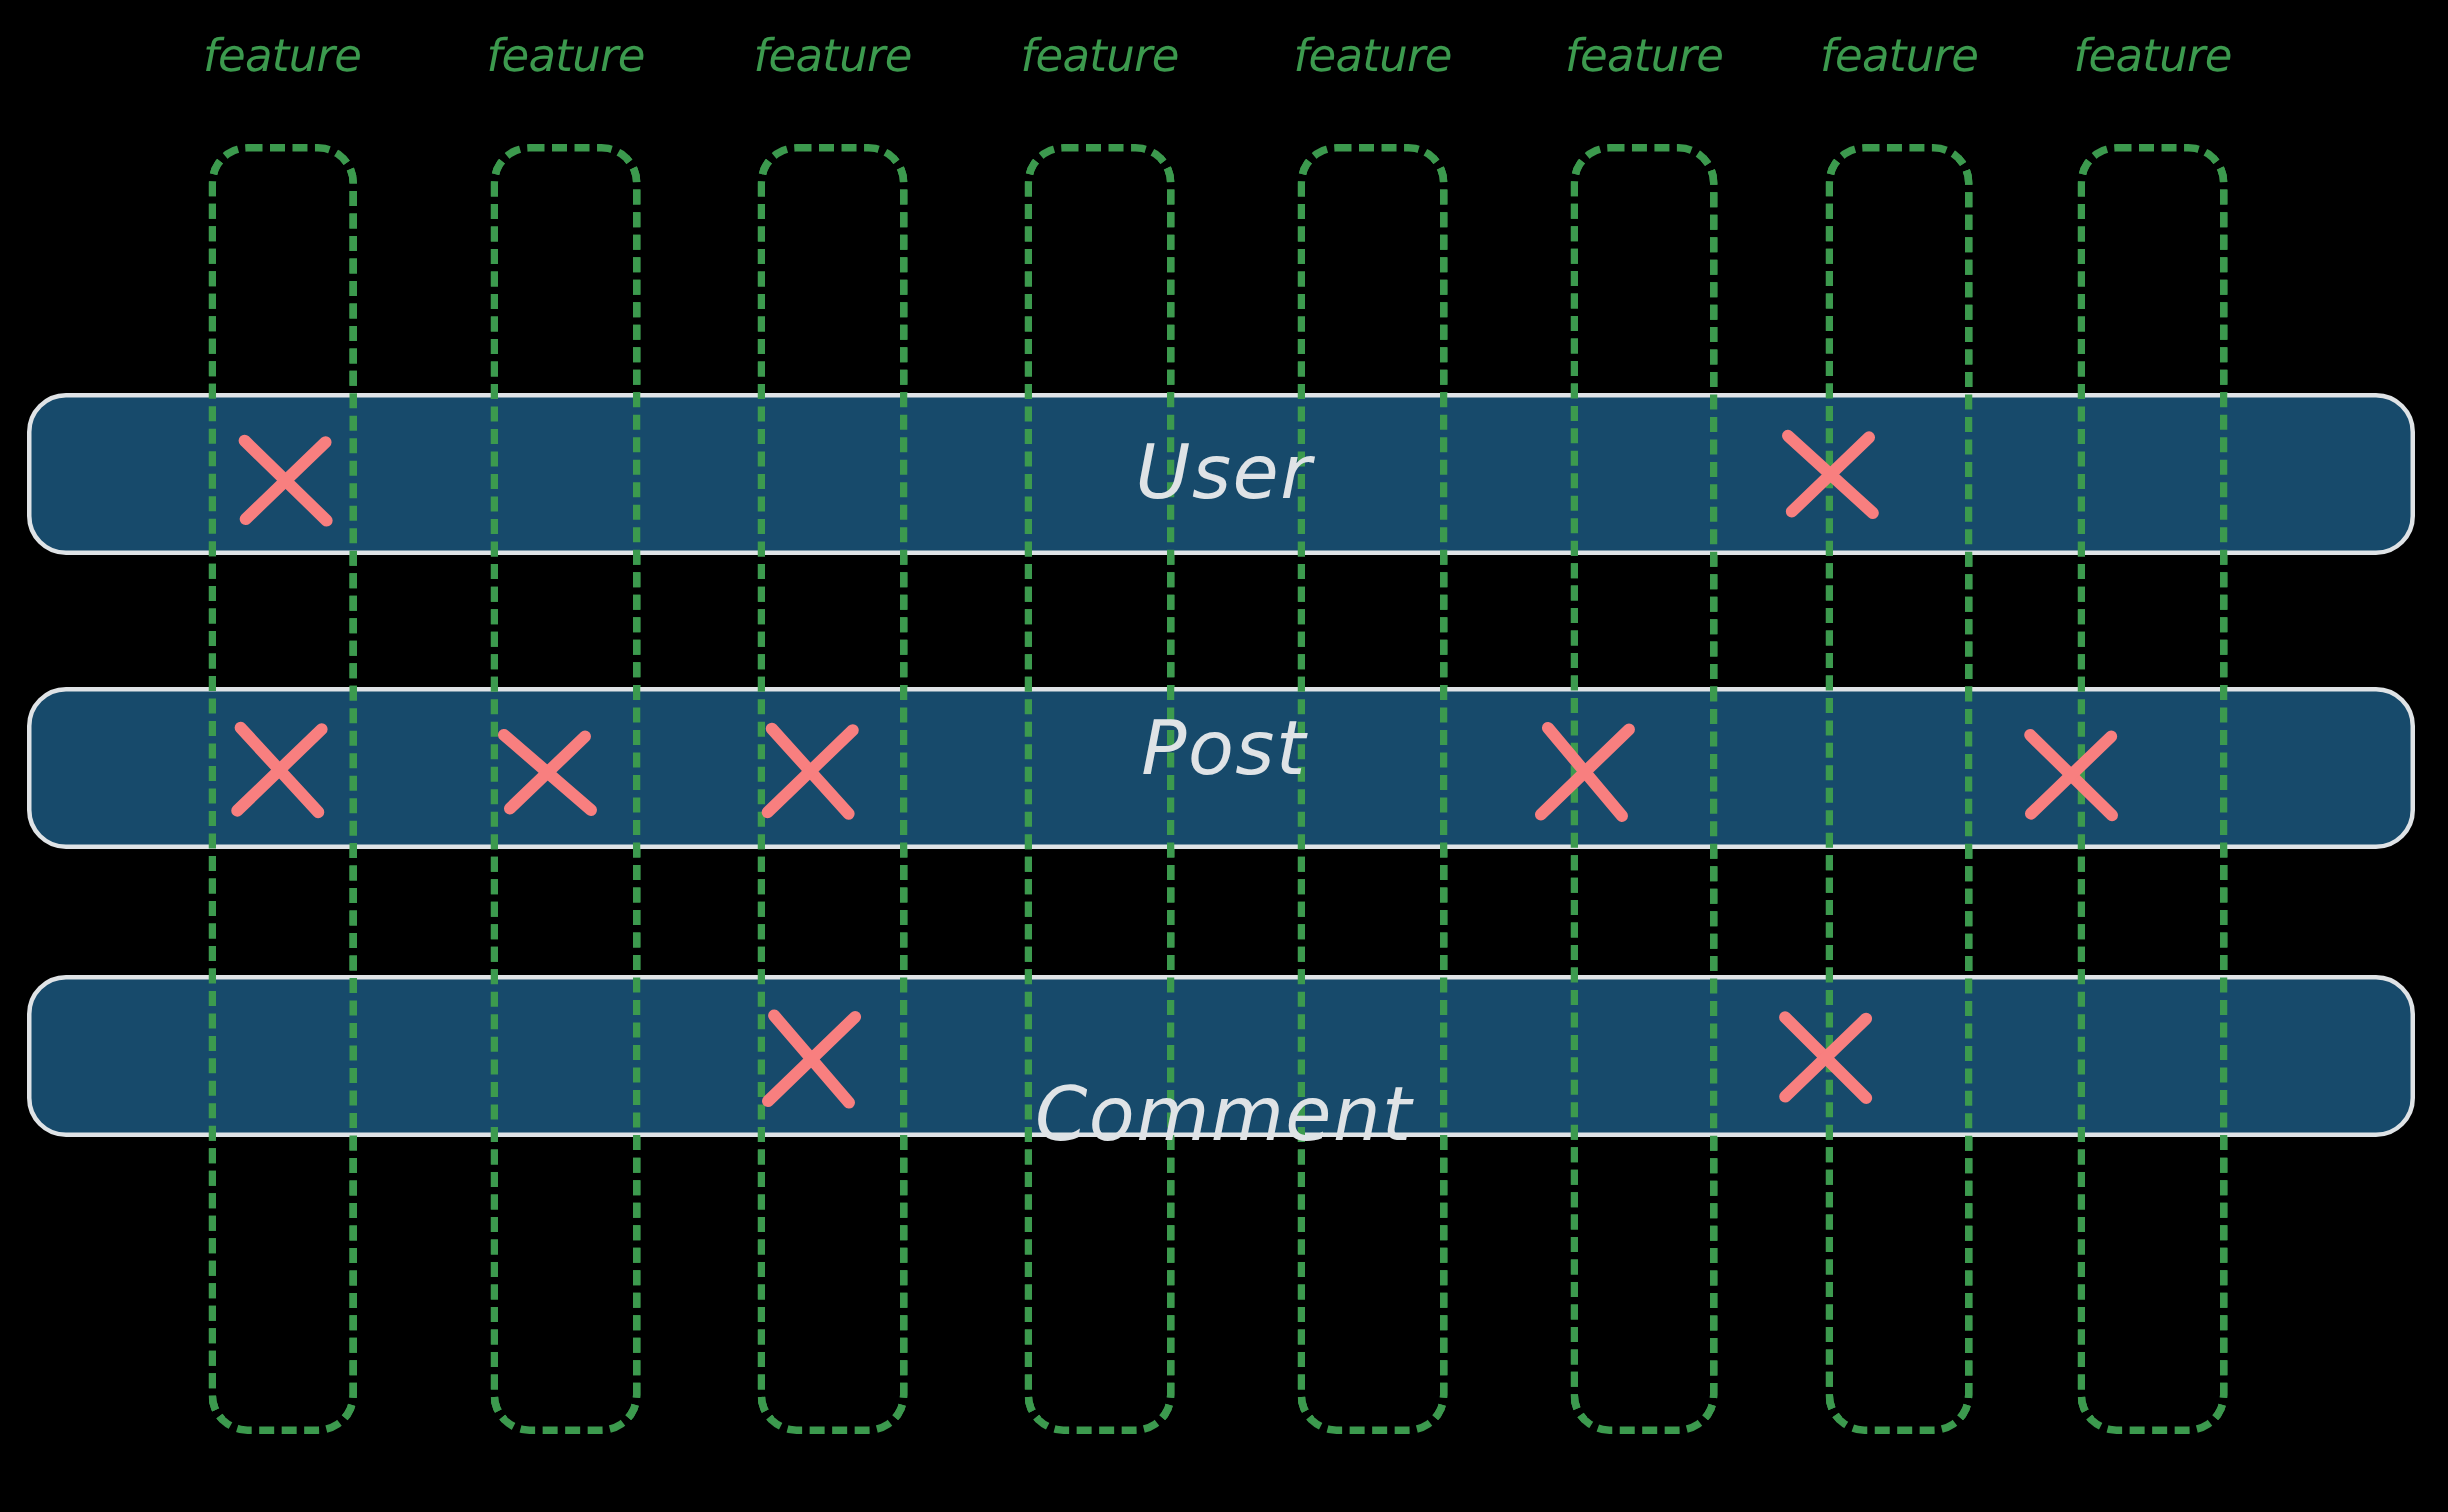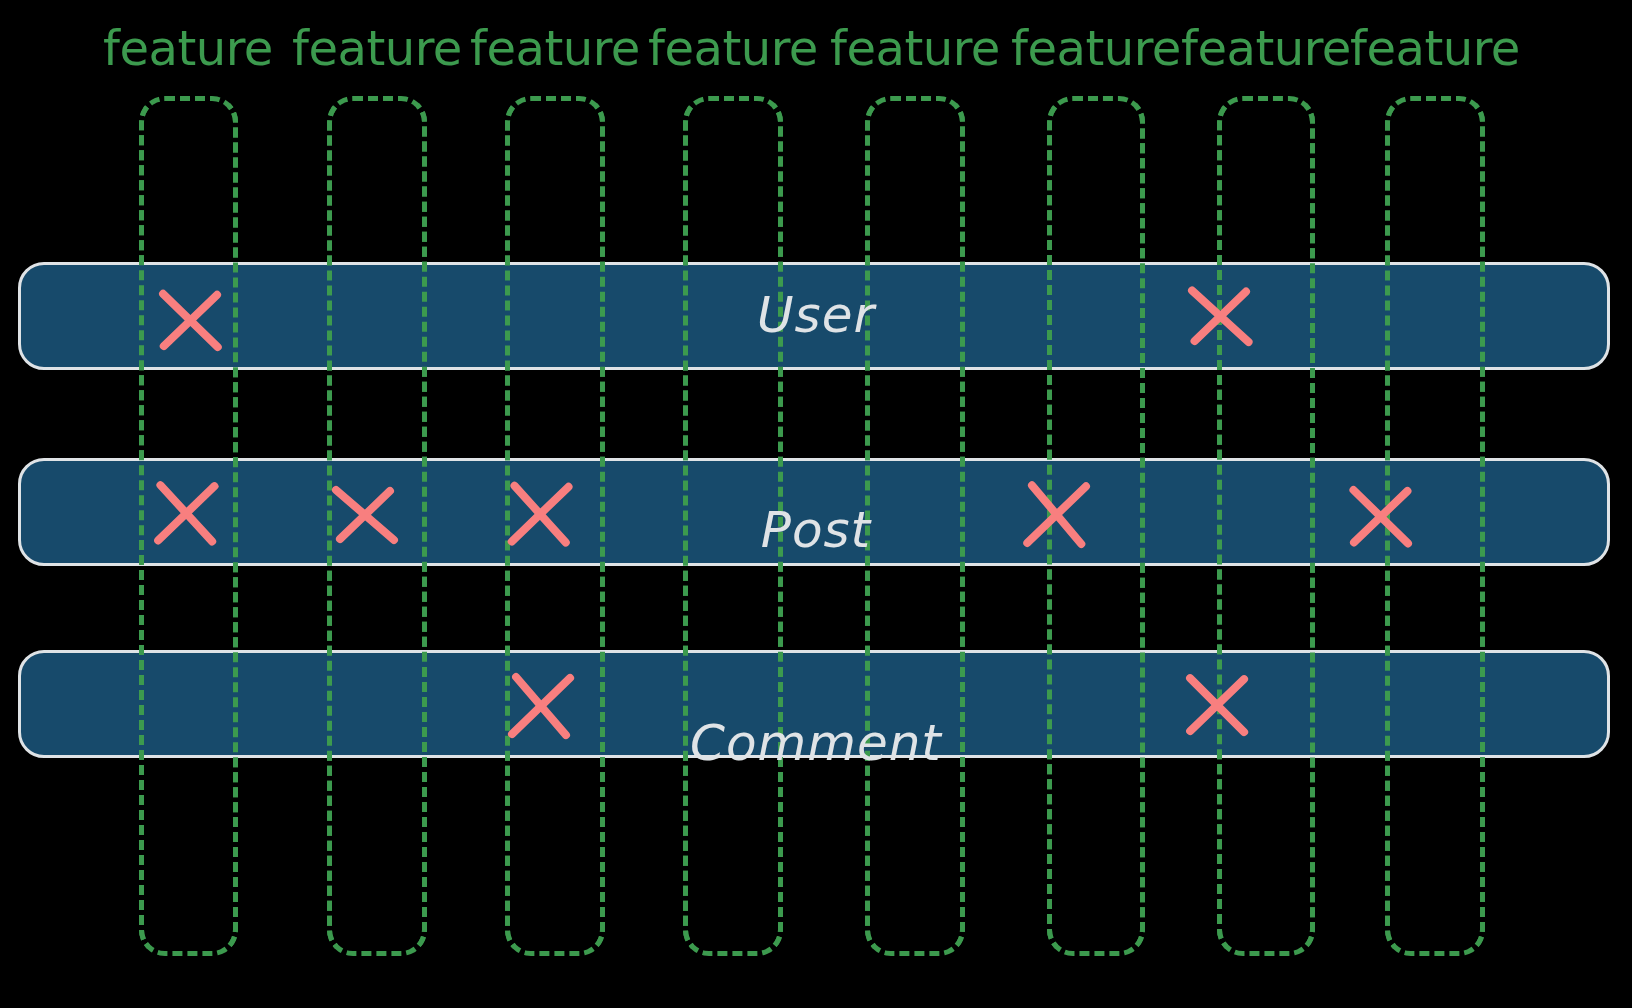--- a/index.html
+++ b/index.html
@@ -14,21 +14,22 @@
     background: #000000;
     overflow: hidden;
     font-family: "DejaVu Sans", sans-serif;
   }
 
   
   .feature-label {
     position: absolute;
     color: #3c9a4e;
     font-family: "DejaVu Sans", sans-serif;
-    font-size: 48px;
+    font-size: 30px;
+    font-style: italic;
     font-weight: 400;
     letter-spacing: -0.5px;
     white-space: nowrap;
     text-align: center;
     transform: translateX(-50%);
     top: 20px;
   }
 
   
   .feature-column {
@@ -169,21 +170,21 @@
       <div class="x-mark" style="left: 1218px; top: 706px;">
         <svg viewBox="0 0 72 72" xmlns="http://www.w3.org/2000/svg">
           <path d="M 8.048213017264395 8.129965775115927 L 62.12996577511593 62.048213017264395" stroke="#f87f7f" stroke-width="8" stroke-linecap="round" fill="none"></path>
           <path d="M 62.048213017264395 9.129965775115927 L 8.129965775115927 61.048213017264395" stroke="#f87f7f" stroke-width="8" stroke-linecap="round" fill="none"></path>
         </svg>
       </div>
     </div>
 
   <div class="layer-labels">
     <div class="entity-label" id="lbl-0" style="top: 316px; transform: translateY(-52%);">User</div>
-    <div class="entity-label" id="lbl-1" style="top: 531px; transform: translateY(-52%);">Post</div>
+    <div class="entity-label" id="lbl-1" style="top: 500px; transform: translateY(-52%);">Post</div>
     <div class="entity-label" id="lbl-2" style="top: 744px; transform: translateY(-52%);">Comment</div>
   </div>
 
   <div class="layer-labels" id="headers-layer">
       <div class="feature-label" style="left: 188px;">feature</div>
       <div class="feature-label" style="left: 377px;">feature</div>
       <div class="feature-label" style="left: 555px;">feature</div>
       <div class="feature-label" style="left: 733px;">feature</div>
       <div class="feature-label" style="left: 915px;">feature</div>
       <div class="feature-label" style="left: 1096px;">feature</div>

